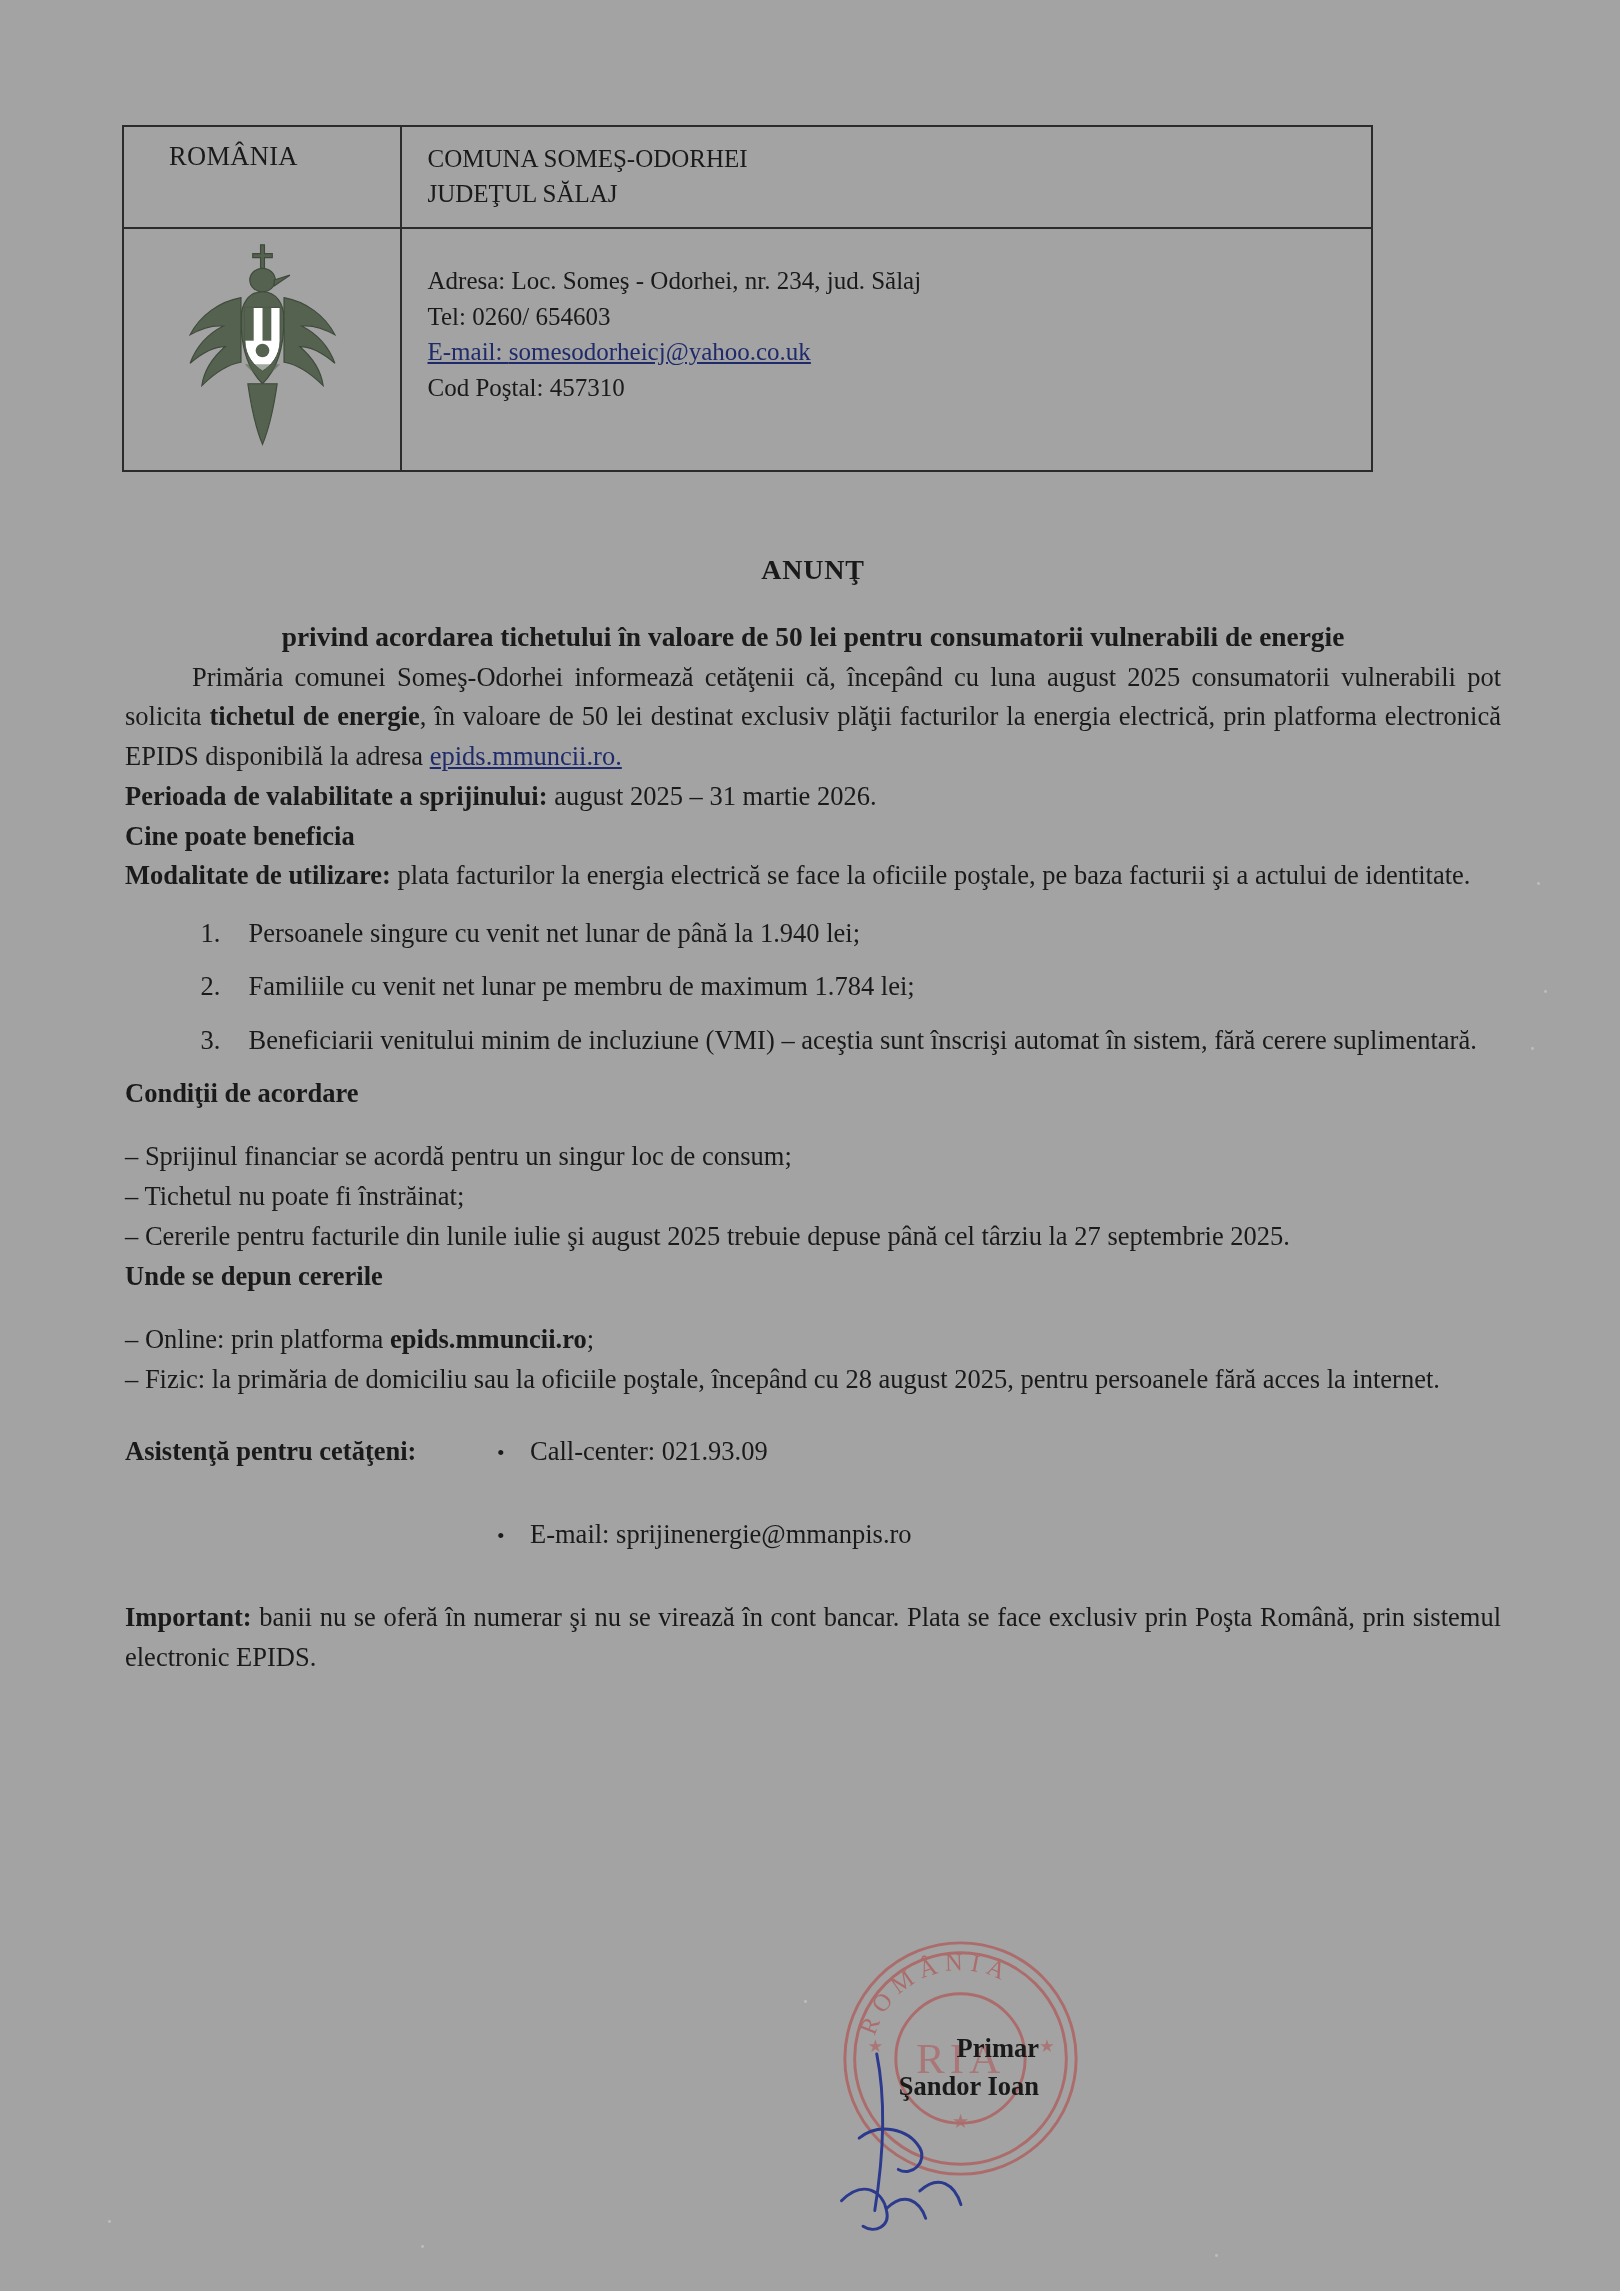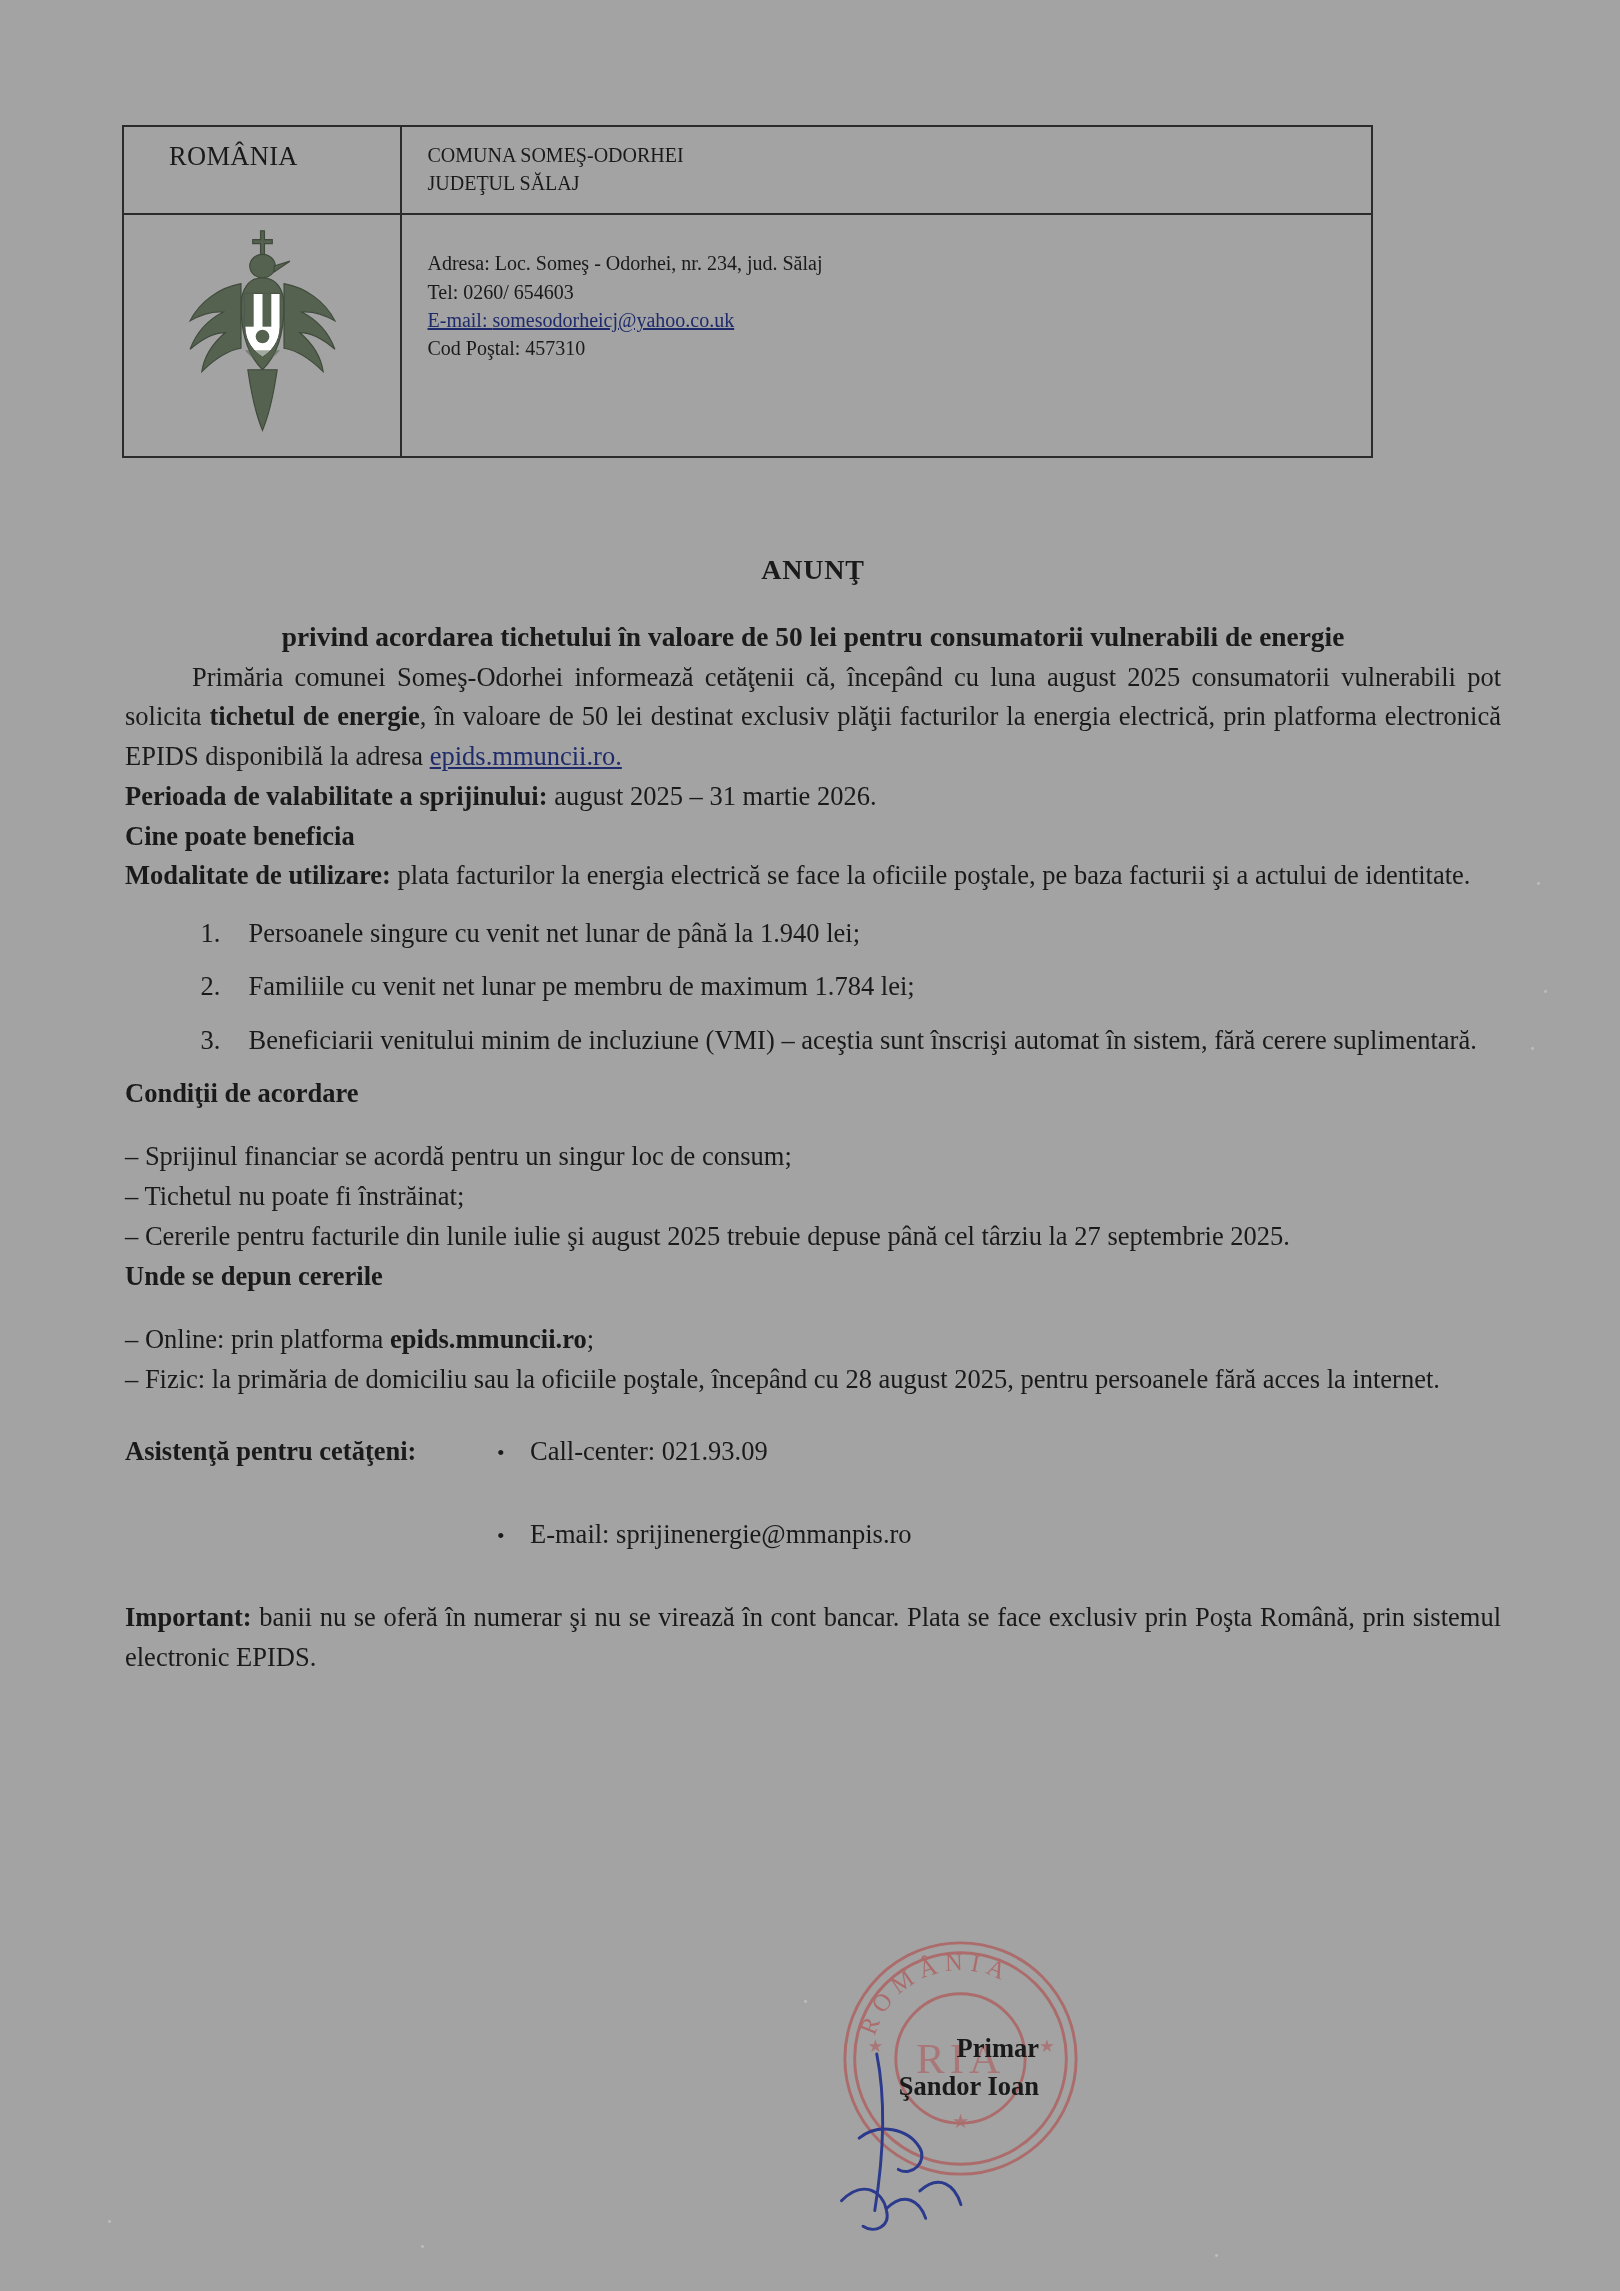--- a/index.html
+++ b/index.html
@@ -46,21 +46,21 @@
   .hdr-left.crest {
     padding: 7.8px 0 7.8px 0;
     display: flex;
     align-items: flex-start;
     justify-content: center;
     min-height: 241px;
   }
   .hdr-right {
     flex: 1;
     padding: 13.7px 9.8px 15.7px 25.5px;
-    font-size: 20px;
+    font-size: 25px;
     line-height: 1.42;
   }
   .hdr-right.addr {
     padding-top: 34px;
     min-height: 241px;
     box-sizing: border-box;
   }
   .email-link {
     color: #1f2a6b;
     text-decoration: underline;

